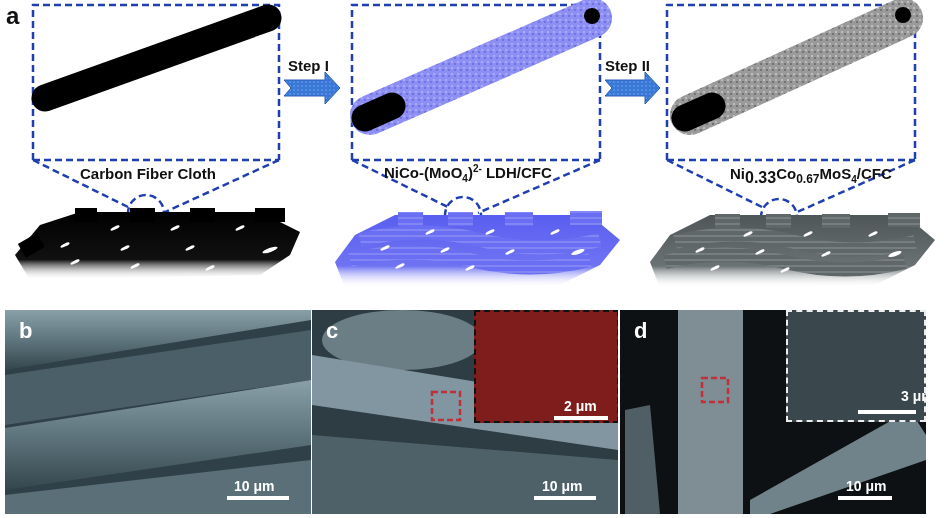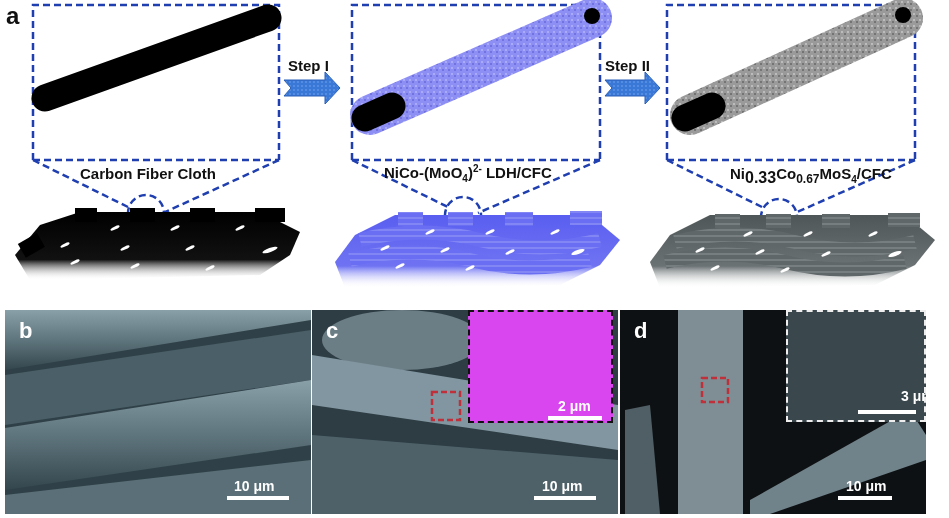--- a/index.html
+++ b/index.html
@@ -201,21 +201,21 @@
 </div>
 
 <div class="abs sem" style="left:312px;top:310px;width:306px;height:204px;background:#3a4a52;">
   <svg width="306" height="204">
     <rect width="306" height="204" fill="#2e3d44"></rect>
     <ellipse cx="90" cy="30" rx="80" ry="30" fill="#6c7e85"></ellipse>
     <path d="M0,45 L306,95 L306,140 L0,95 Z" fill="#8196a0"></path>
     <path d="M0,125 L306,150 L306,204 L0,204 Z" fill="#4e6169"></path>
     <rect x="120" y="82" width="28" height="28" fill="none" stroke="#c0303a" stroke-width="2.5" stroke-dasharray="6,3"></rect>
   </svg>
-  <div class="abs" style="left:156px;top:0;width:145px;height:113px;background:#d946ef;border:2px dashed #111;box-sizing:border-box;">
+  <div class="abs" style="left:162px;top:0;width:145px;height:113px;background:#7f1d1d;border:2px dashed #111;box-sizing:border-box;">
     <div class="abs scale-text" style="left:88px;top:86px;">2 μm</div>
     <div class="abs scale-bar" style="left:78px;top:104px;width:54px;"></div>
   </div>
   <div class="abs sem-letter" style="left:14px;top:8px;">c</div>
   <div class="abs scale-text" style="left:230px;top:168px;">10 μm</div>
   <div class="abs scale-bar" style="left:222px;top:186px;width:62px;"></div>
 </div>
 
 <div class="abs sem" style="left:620px;top:310px;width:306px;height:204px;background:#1a1e20;">
   <svg width="306" height="204">

